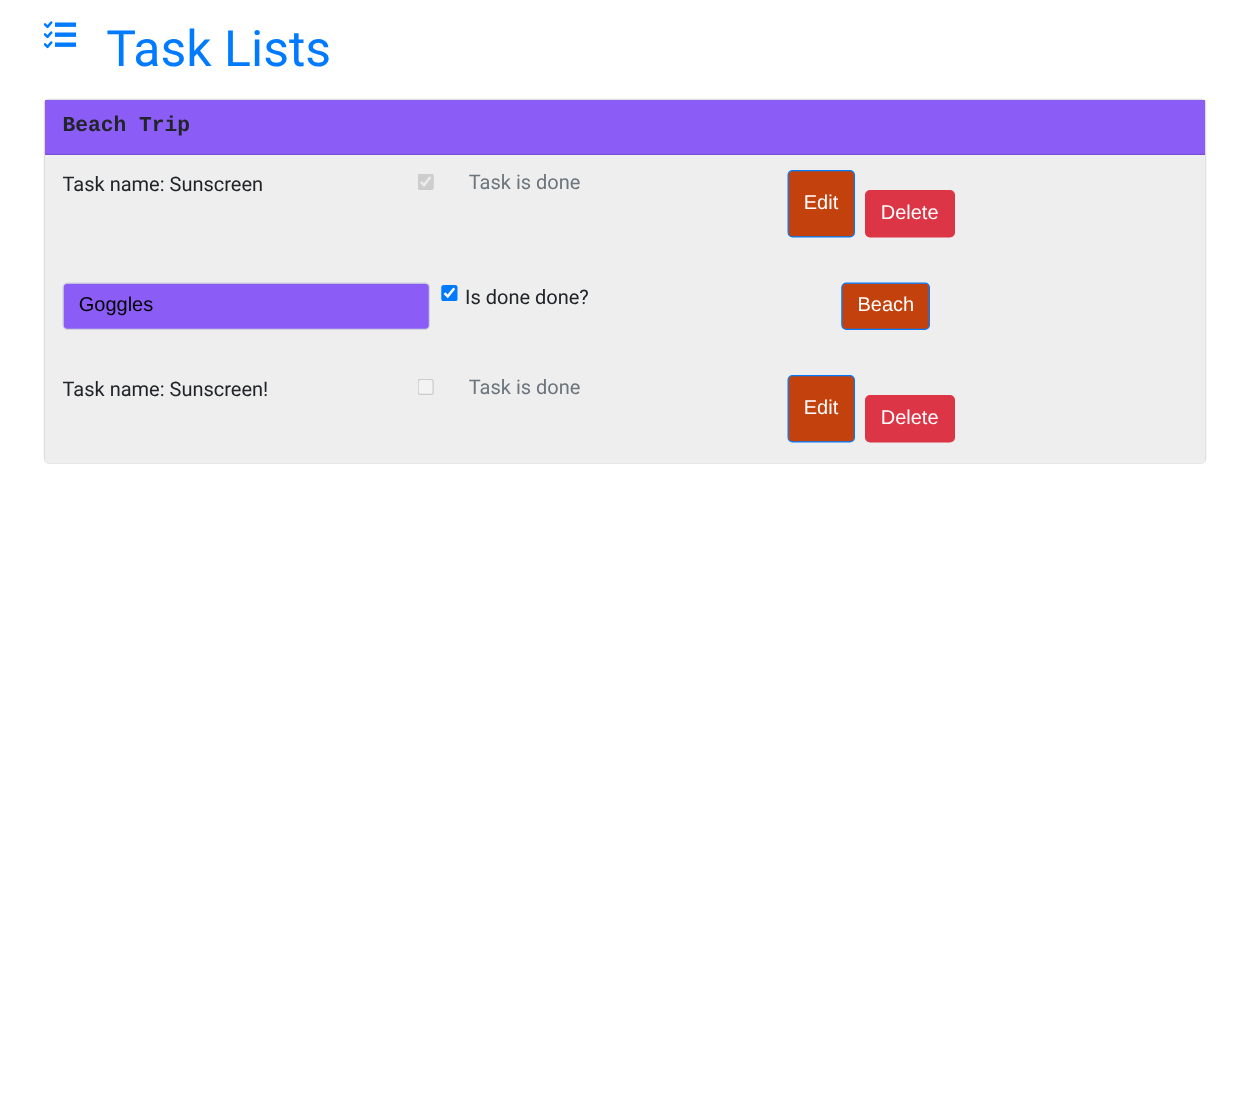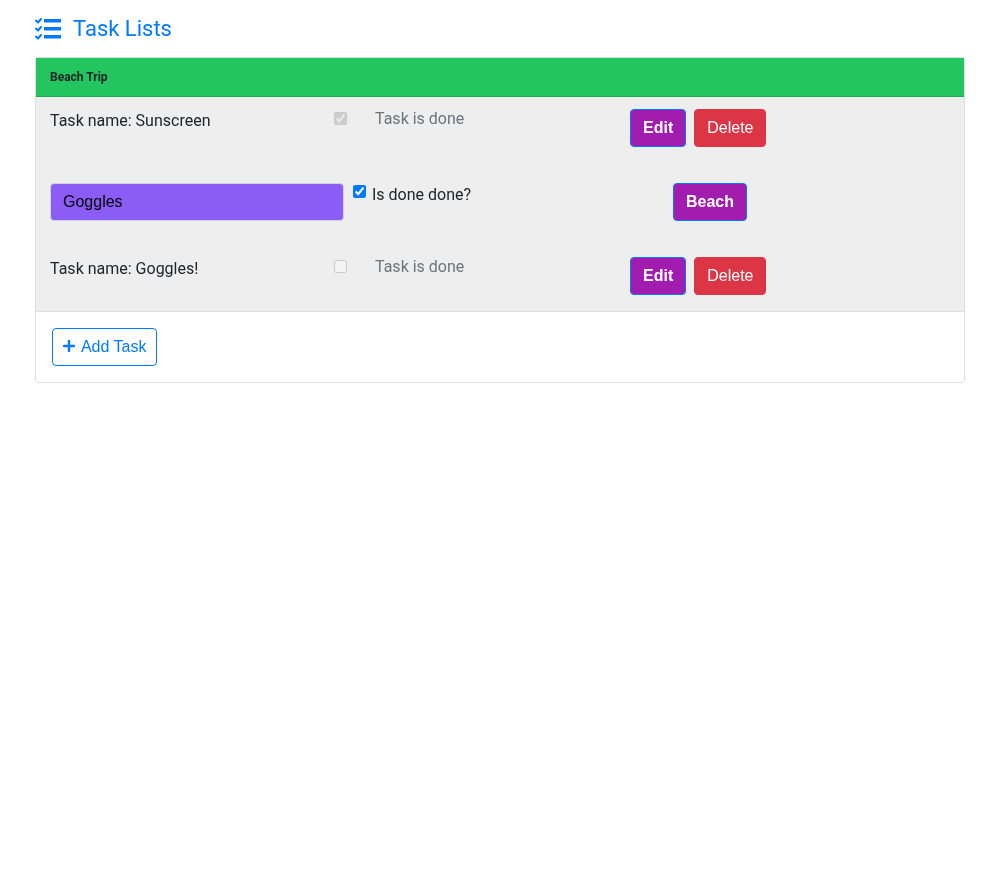--- a/index.html
+++ b/index.html
@@ -8,44 +8,45 @@
       font-size: 16px;
       color: #212529;
       background: #fff;
       padding: 0;
     }
     .container {
       padding: 16px 35px;
       max-width: 1000px;
     }
     .page-title {
-      font-size: 22px;
+      font-size: 40px;
       font-weight: 400;
       color: #007bff;
       display: flex;
-      align-items: center;
-      gap: 12px;
+      align-items: flex-start;
+      gap: 24px;
       margin-bottom: 16px;
       cursor: pointer;
     }
     .page-title-link {
       color: #007bff;
       text-decoration: none;
     }
     .card {
       border: 1px solid rgba(0,0,0,0.125);
       border-radius: 4px;
       background: #fff;
     }
     .card-header {
       padding: 12px 14px;
-      background: #22c55e;
+      background: #8b5cf6;
       border-bottom: 1px solid rgba(0,0,0,0.125);
       font-weight: 700;
-      font-size: 12px;
+      font-size: 17px;
+      font-family: Liberation Mono, monospace;
     }
     .list-group {
       background: #eeeeee;
       padding: 0;
     }
     .list-item {
       padding: 12px 14px;
     }
     .item-row {
       display: flex;
@@ -95,22 +96,22 @@
       font-weight: 400;
       text-align: center;
       border: 1px solid transparent;
       padding: 6px 12px;
       font-size: 16px;
       line-height: 1.5;
       border-radius: 4px;
       cursor: pointer;
       color: #fff;
     }
-    .btn-primary { background: #a21caf; border-color: #007bff; font-weight: bold; }
-    .btn-danger { background: #dc3545; border-color: #dc3545; }
+    .btn-primary { background: #c2410c; border-color: #007bff; }
+    .btn-danger { background: #dc3545; border-color: #dc3545; margin-top: 16px; }
     .btn-outline-primary {
       background: #fff;
       border-color: #007bff;
       color: #007bff;
       padding: 6px 10px;
     }
     .btn-group { display: flex; gap: 8px; }
     .btn-group-indent { padding-left: 16px; }
     .form-control {
       width: 294px;
@@ -187,45 +188,35 @@
           <div class="col-right">
             <div class="btn-group btn-group-indent">
               <button class="btn btn-primary">Beach</button>
             </div>
           </div>
         </div>
 
         <div class="item-row">
           <div class="col-left">
             <span class="task-label">
-              <span>Task name: </span><span class="task-name-bold">Goggles!</span>
+              <span>Task name: </span><span class="task-name-bold">Sunscreen!</span>
             </span>
           </div>
           <div class="col-mid">
             <span class="status-label muted">
               <input type="checkbox" class="static-check" disabled="" style="">
               <span>Task is done</span>
             </span>
           </div>
           <div class="col-right">
             <div class="btn-group">
               <button class="btn btn-primary">Edit</button>
               <button class="btn btn-danger">Delete</button>
             </div>
           </div>
         </div>
 
       </div>
     </div>
 
-    <div class="card-footer">
-      <button class="btn btn-outline-primary">
-        <span class="plus-icon">
-          <svg width="12" height="12" viewBox="0 0 12 12">
-              <path d="M6 1 V11 M1 6 H11" stroke="#007bff" stroke-width="2.4" stroke-linecap="round"></path>
-            </svg>
-        </span>
-        <span>Add Task</span>
-      </button>
-    </div>
   </div>
 
 </div>
 
 </body></html>

